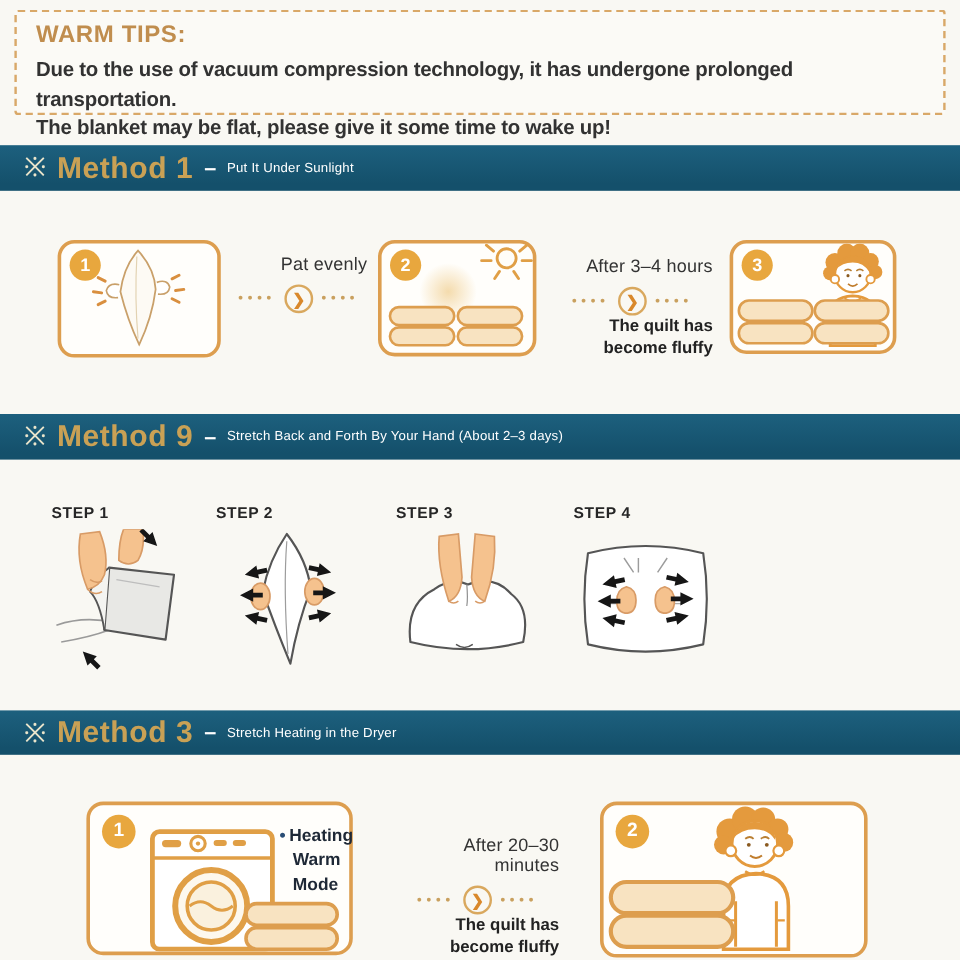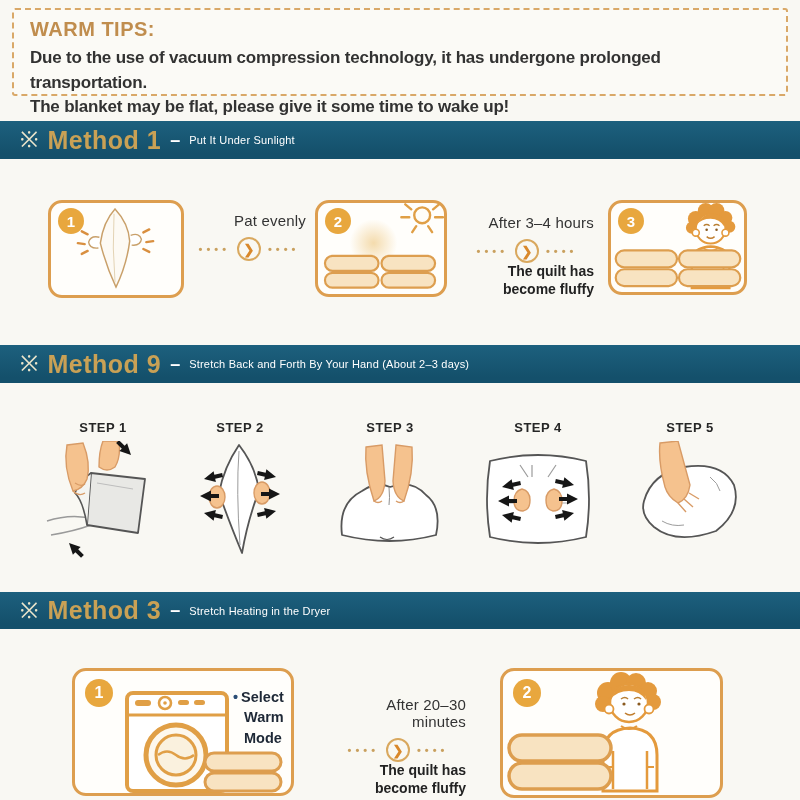--- a/index.html
+++ b/index.html
@@ -42,21 +42,21 @@
   .conn-label{font-size:15px;color:#333;letter-spacing:.2px;}
   .arrow-row{display:flex;align-items:center;justify-content:center;gap:7px;margin-top:8px;}
   .dots{color:#c9a05e;font-size:11px;font-weight:bold;letter-spacing:4px;line-height:1;}
   .chev{
     width:24px;height:24px;box-sizing:border-box;border:2px solid #d9a85e;border-radius:50%;
     color:#d9882b;font-weight:bold;font-size:13px;
     display:flex;align-items:center;justify-content:center;
   }
   .conn-result{font-size:14px;font-weight:bold;color:#222;line-height:1.25;}
   
-  .step{position:absolute;top:420px;width:120px;text-align:center;}
+  .step{position:absolute;top:420px;width:120px;}
   .step-label{font-size:13px;font-weight:bold;color:#262626;letter-spacing:.5px;}
   .step svg{margin-top:6px;}
   
   .warm-note{
     position:absolute;left:158px;top:16px;width:62px;
     font-size:14.5px;font-weight:bold;color:#1e2836;line-height:1.4;text-align:left;
   }
   .warm-note .bullet{color:#2a4d75;margin-right:3px;}
   .note-ind{padding-left:11px;}
   svg{display:block;}
@@ -250,29 +250,20 @@
         <use href="#arw" transform="translate(22,46) rotate(-12)"></use>
         <use href="#arw" transform="translate(18,60)"></use>
         <use href="#arw" transform="translate(22,74) rotate(12)"></use>
         <use href="#arw" transform="translate(94,44) rotate(192)"></use>
         <use href="#arw" transform="translate(98,58) rotate(180)"></use>
         <use href="#arw" transform="translate(94,72) rotate(168)"></use>
       </g>
     </svg>
   </div>
 
-  <div class="step" style="left:630px">
-    <div class="step-label">STEP 5</div>
-    <svg viewBox="0 0 116 118" width="116" height="118" style="margin:6px auto 0">
-      <path d="M12,60 Q20,32 52,26 Q90,20 102,44 Q110,70 84,90 Q44,104 22,86 Q8,74 12,60 Z" fill="#ffffff" stroke="#555" stroke-width="1.8" stroke-linejoin="round"></path>
-      <path d="M30,80 q10,6 22,4 M78,36 q8,6 10,14" stroke="#9c9c9c" stroke-width="1" fill="none"></path>
-      <path d="M28,2 L46,0 L58,44 Q56,58 46,62 Q36,56 33,46 Q26,20 28,2 Z" fill="#f5c28e" stroke="#d89b66" stroke-width="1.4"></path>
-      <path d="M46,62 l8,9 M52,58 l9,8 M57,52 l10,6" stroke="#d89b66" stroke-width="1.4" fill="none"></path>
-    </svg>
-  </div>
 
   <div class="panel" style="left:72px;top:668px;width:222px;height:128px">
     <div class="badge big">1</div>
     <svg viewBox="0 0 216 122" width="216" height="122">
       <g stroke="#e09f46" fill="#ffffff">
         <rect x="52" y="22" width="100" height="98" rx="6" stroke-width="4"></rect>
         <line x1="52" y1="44" x2="152" y2="44" stroke-width="3"></line>
         <rect x="60" y="29" width="16" height="6" rx="3" fill="#e09f46" stroke="none"></rect>
         <circle cx="90" cy="32" r="6" stroke-width="2.6"></circle>
         <circle cx="90" cy="32" r="1.8" fill="#e09f46" stroke="none"></circle>
@@ -281,21 +272,21 @@
         <circle cx="101" cy="84" r="30" fill="#fdf8ee" stroke-width="5"></circle>
         <circle cx="101" cy="84" r="20" fill="#faf1de" stroke-width="3"></circle>
         <path d="M83,84 q9,-7 18,0 q9,7 18,0" fill="none" stroke-width="2.4"></path>
       </g>
       <g fill="#f8e3c1" stroke="#dd9e4f" stroke-width="3">
         <rect x="130" y="82" width="76" height="18" rx="9"></rect>
         <rect x="130" y="102" width="76" height="18" rx="9"></rect>
       </g>
     </svg>
     <div class="warm-note">
-      <div><span class="bullet">•</span><span>Select</span></div>
+      <div><span class="bullet">•</span><span>Heating</span></div>
       <div class="note-ind">Warm</div>
       <div class="note-ind">Mode</div>
     </div>
   </div>
 
   <div class="conn" style="left:330px;top:696px;width:136px">
     <div class="conn-label">After 20–30 minutes</div>
     <div class="arrow-row">
       <span class="dots">••••</span>
       <span class="chev">❯</span>

